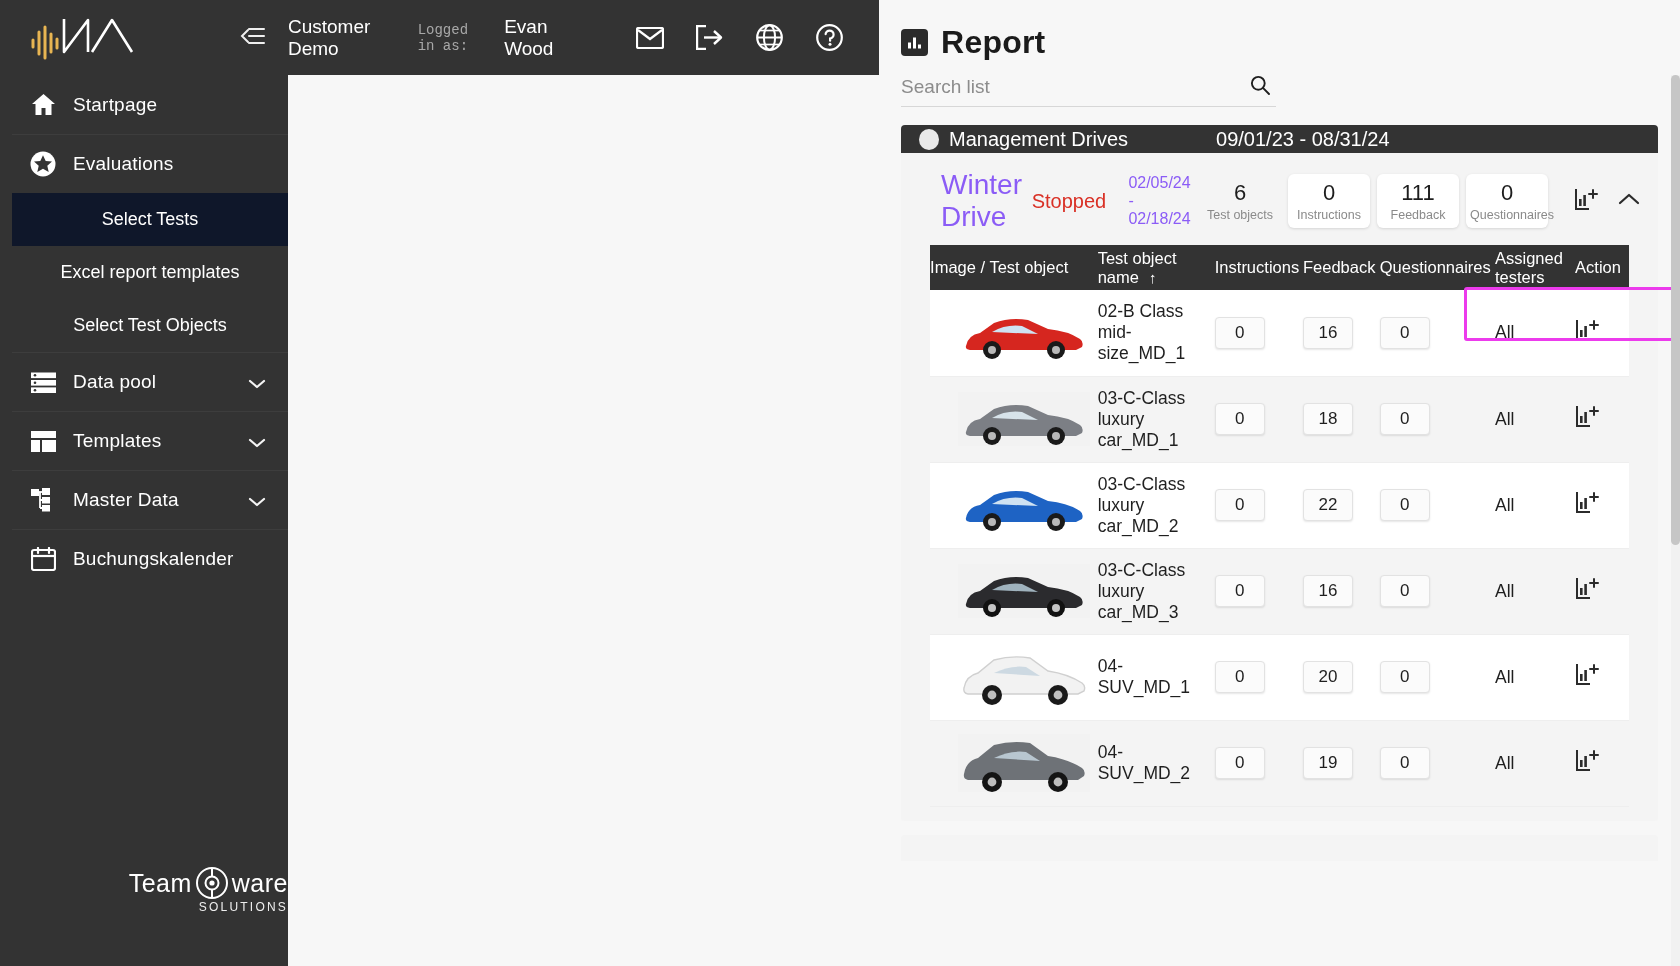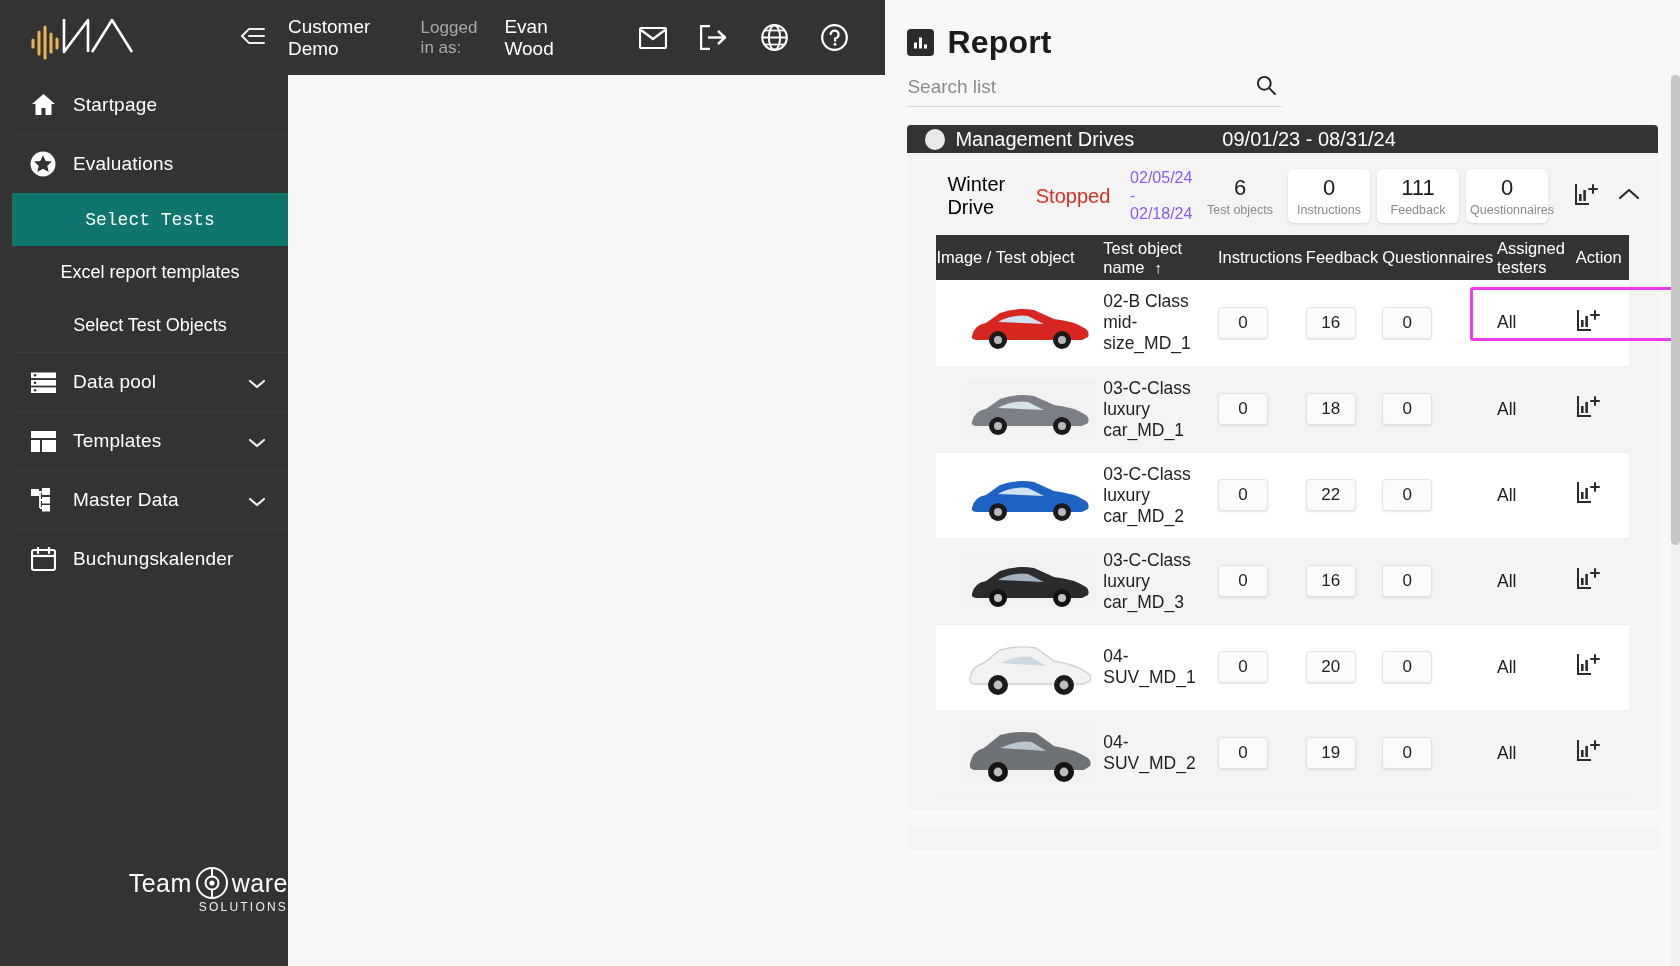--- a/index.html
+++ b/index.html
@@ -39,38 +39,38 @@
   }
   .nav-item:first-child { border-top: none; }
   .nav-item .nic { width: 26px; height: 26px; flex: 0 0 26px; margin-right: 17px; display: flex; align-items: center; justify-content: center; }
   .nav-item .nlabel { flex: 1 1 auto; }
   .nav-item .chev { width: 18px; height: 18px; opacity: .95; }
   .sub-item {
     height: 53px; display: flex; align-items: center; justify-content: center;
     font-size: 18px; cursor: pointer; color: #fff;
   }
   .sub-item.active { background: #e8b košik; }
-  .sub-item.active { background: #0f766e; color: #ffffff; font-family: Liberation Mono, monospace; }
+  .sub-item.active { background: #0f172a; color: #ffffff; }
 
   .sidebar-footer {
     position: absolute; left: 0; right: 0; bottom: 52px;
     display: flex; flex-direction: column; align-items: flex-end;
   }
   .tw-logo { display: flex; align-items: center; font-size: 25px; letter-spacing: .5px; }
   .tw-sub { font-size: 12px; letter-spacing: 2.2px; margin-top: 0; margin-left: 34px; color: #efefef; }
 
   
   .main { flex: 1 1 auto; display: flex; flex-direction: row; background: #f7f7f7; min-width: 0; }
   .topbar {
     height: 75px; flex: 0 0 75px; background: #333333;
     display: flex; align-items: center; justify-content: flex-end;
     padding-right: 34px; color: #ffffff;
   }
   .cust { font-size: 19px; margin-right: 34px; }
-  .logged-label { font-size: 17px; color: #a8a8a8; margin-right: 11px; }
+  .logged-label { font-size: 14px; color: #a8a8a8; margin-right: 11px; font-family: Liberation Mono, monospace; }
   .logged-name { font-size: 19px; margin-right: 34px; }
   .tb-icon { width: 46px; display: flex; align-items: center; justify-content: center; cursor: pointer; margin-left: 28px; }
 
   .content { flex: 1 1 auto; padding: 0 0 0 0; overflow: hidden; position: relative; background:#f7f7f7;}
   .page-head { padding: 24px 0 0 22px; }
   .page-title { display: flex; align-items: center; gap: 13px; }
   .page-title-icon { width: 27px; height: 27px; background: #2b2b2b; border-radius: 4px; display: flex; align-items: center; justify-content: center; }
   .page-title-text { font-size: 32px; font-weight: bold; color: #1b1b1b; letter-spacing: .2px; }
 
   .search-wrap {
@@ -94,21 +94,21 @@
   }
   .group-dot { width: 20px; height: 21px; border-radius: 50%; background: #e9e9e9; margin-right: 10px; }
   .group-name { font-size: 20px; margin-right: 88px; }
   .group-dates { font-size: 20px; }
 
   .panel { background: #f4f4f4; border-radius: 0 0 3px 3px; padding: 0 0 14px 0; }
   .panel-head {
     display: flex; align-items: center; padding: 16px 18px 12px 40px;
     position: relative; min-height: 62px;
   }
-  .drive-name { font-size: 20px; color: #000000; width: 178px; }
+  .drive-name { font-size: 28px; color: #8b5cf6; width: 178px; }
   .drive-status { font-size: 20px; color: #d93025; width: 190px; }
   .drive-dates { font-size: 16px; color: #8b5cf6; }
   .stats { margin-left: auto; display: flex; align-items: flex-start; gap: 7px; padding-right: 14px; }
   .stat { width: 82px; text-align: center; padding: 7px 4px 6px 4px; }
   .stat.boxed { background: #ffffff; border-radius: 6px; box-shadow: 0 1px 3px rgba(0,0,0,.13); }
   .stat .num { font-size: 22px; color: #1d1d1d; line-height: 1.05; }
   .stat .lbl { font-size: 12.5px; color: #8a8a8a; margin-top: 3px; }
   .panel-actions { display: flex; align-items: center; gap: 20px; padding-left: 12px; }
   .panel-actions .pa { cursor: pointer; }
 

